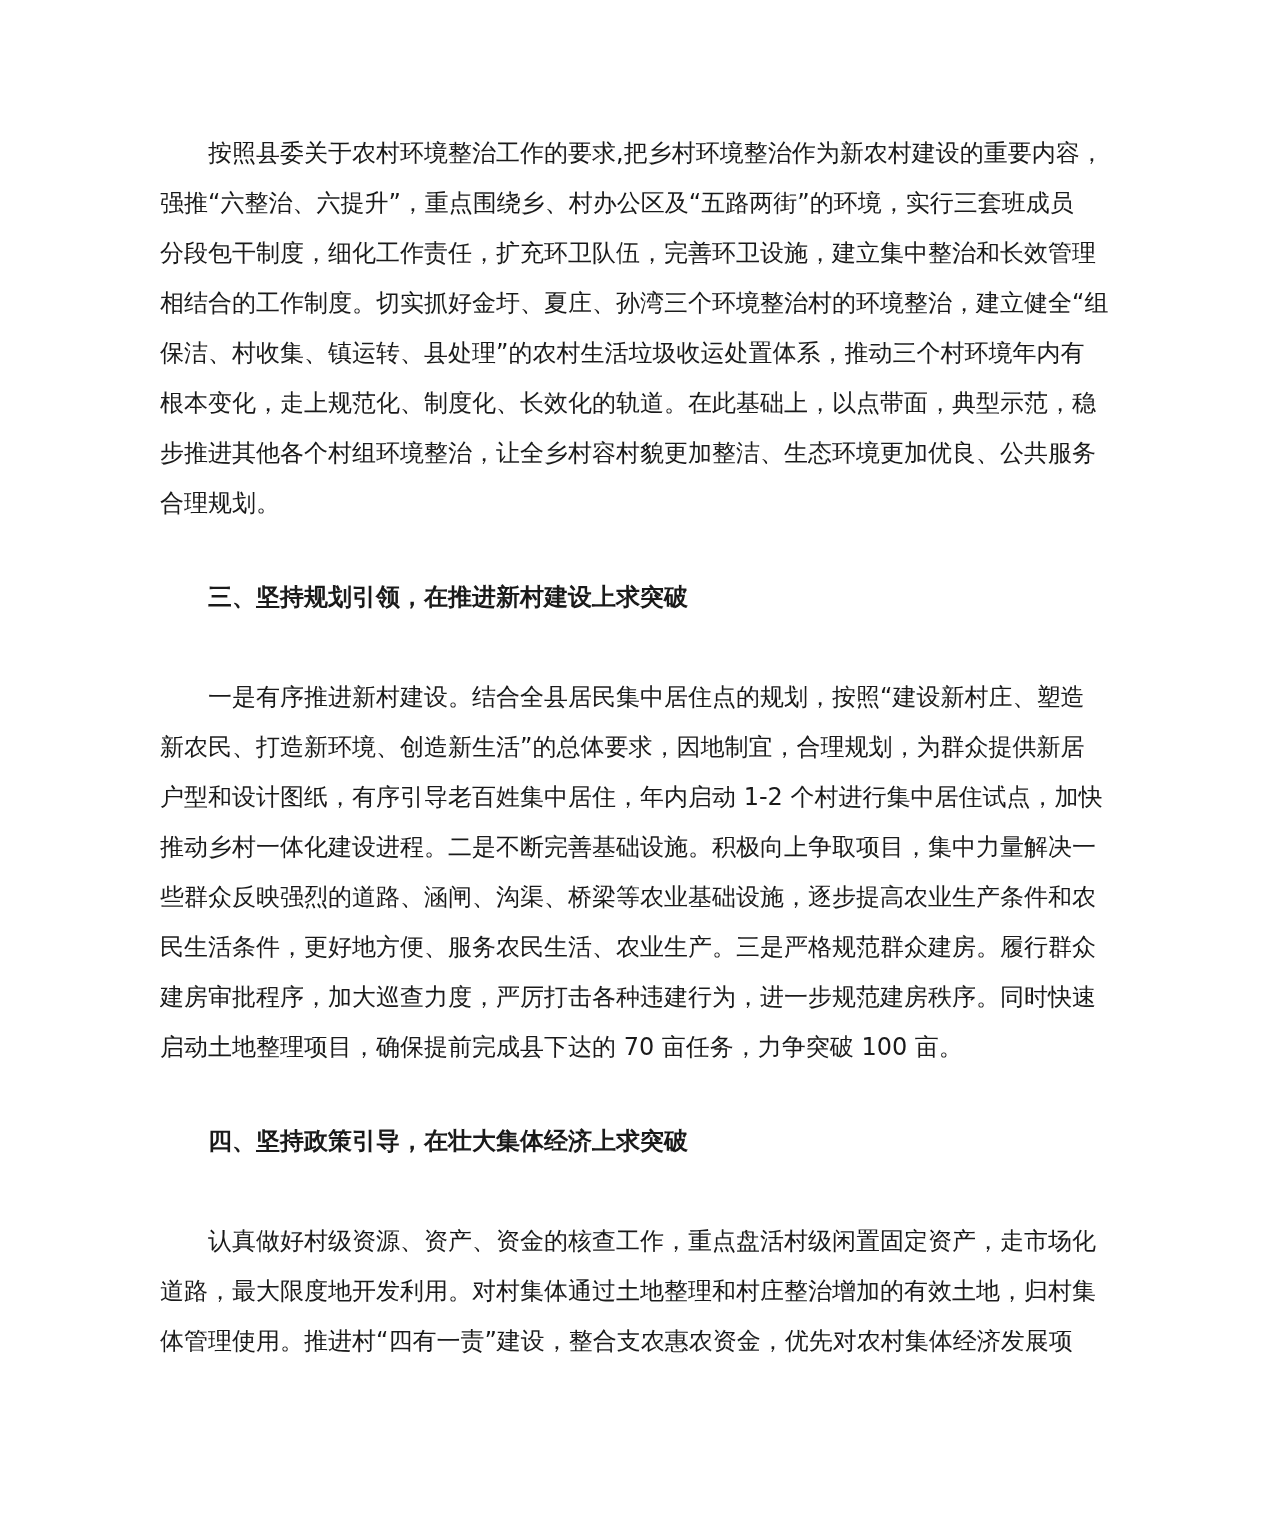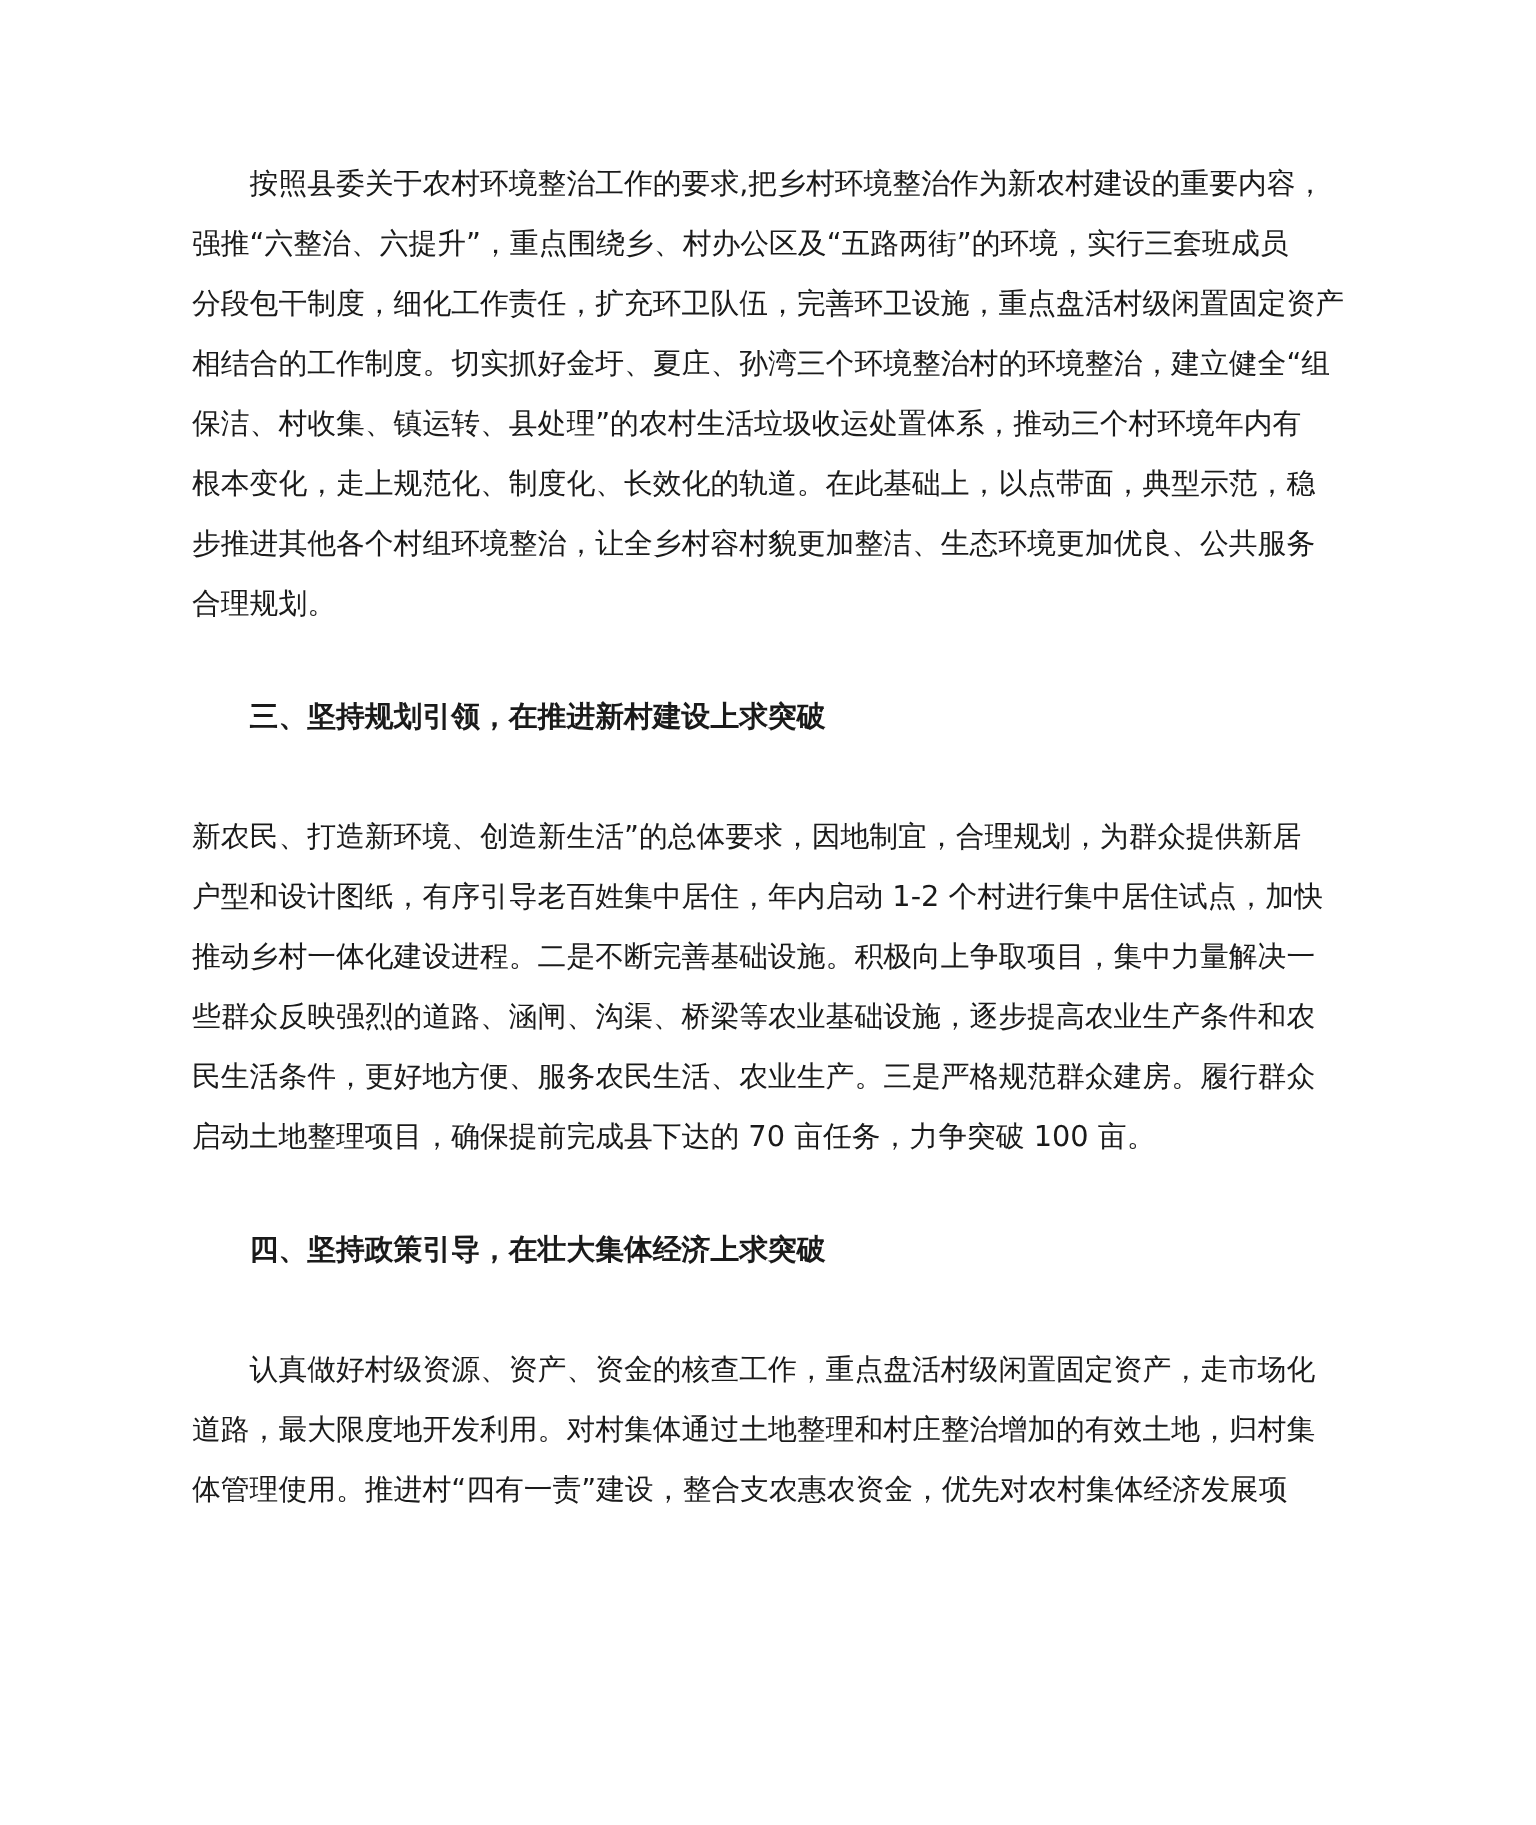--- a/index.html
+++ b/index.html
@@ -51,38 +51,40 @@
 </style>
 </head>
 <body>
 
 <div class="page">
   <div class="content">
 
     <div class="para">
       <div class="line first">按照县委关于农村环境整治工作的要求,把乡村环境整治作为新农村建设的重要内容，</div>
       <div class="line">强推“六整治、六提升”，重点围绕乡、村办公区及“五路两街”的环境，实行三套班成员</div>
-      <div class="line">分段包干制度，细化工作责任，扩充环卫队伍，完善环卫设施，重点盘活村级闲置固定资产</div>
+      <div class="line">分段包干制度，细化工作责任，扩充环卫队伍，完善环卫设施，建立集中整治和长效管理</div>
       <div class="line">相结合的工作制度。切实抓好金圩、夏庄、孙湾三个环境整治村的环境整治，建立健全“组</div>
       <div class="line">保洁、村收集、镇运转、县处理”的农村生活垃圾收运处置体系，推动三个村环境年内有</div>
       <div class="line">根本变化，走上规范化、制度化、长效化的轨道。在此基础上，以点带面，典型示范，稳</div>
       <div class="line">步推进其他各个村组环境整治，让全乡村容村貌更加整洁、生态环境更加优良、公共服务</div>
       <div class="line">合理规划。</div>
     </div>
 
     <div class="heading">
       <div class="line">三、坚持规划引领，在推进新村建设上求突破</div>
     </div>
 
     <div class="para">
+      <div class="line first">一是有序推进新村建设。结合全县居民集中居住点的规划，按照“建设新村庄、塑造</div>
       <div class="line">新农民、打造新环境、创造新生活”的总体要求，因地制宜，合理规划，为群众提供新居</div>
       <div class="line">户型和设计图纸，有序引导老百姓集中居住，年内启动 1-2 个村进行集中居住试点，加快</div>
       <div class="line">推动乡村一体化建设进程。二是不断完善基础设施。积极向上争取项目，集中力量解决一</div>
       <div class="line">些群众反映强烈的道路、涵闸、沟渠、桥梁等农业基础设施，逐步提高农业生产条件和农</div>
       <div class="line">民生活条件，更好地方便、服务农民生活、农业生产。三是严格规范群众建房。履行群众</div>
+      <div class="line">建房审批程序，加大巡查力度，严厉打击各种违建行为，进一步规范建房秩序。同时快速</div>
       <div class="line">启动土地整理项目，确保提前完成县下达的 70 亩任务，力争突破 100 亩。</div>
     </div>
 
     <div class="heading">
       <div class="line">四、坚持政策引导，在壮大集体经济上求突破</div>
     </div>
 
     <div class="para">
       <div class="line first">认真做好村级资源、资产、资金的核查工作，重点盘活村级闲置固定资产，走市场化</div>
       <div class="line">道路，最大限度地开发利用。对村集体通过土地整理和村庄整治增加的有效土地，归村集</div>

